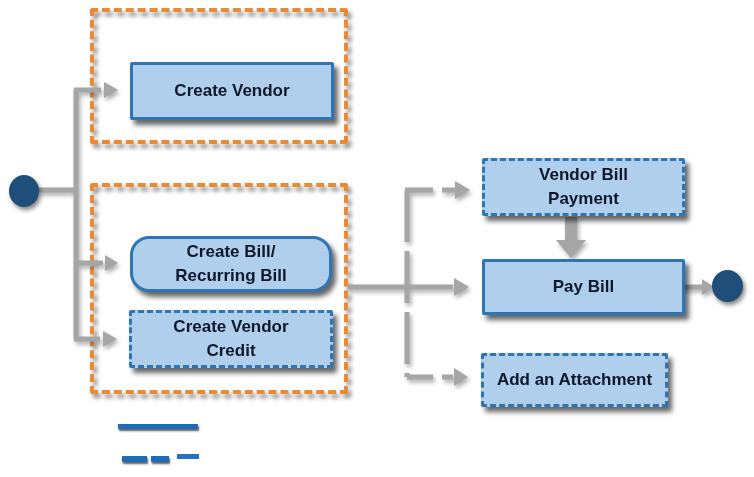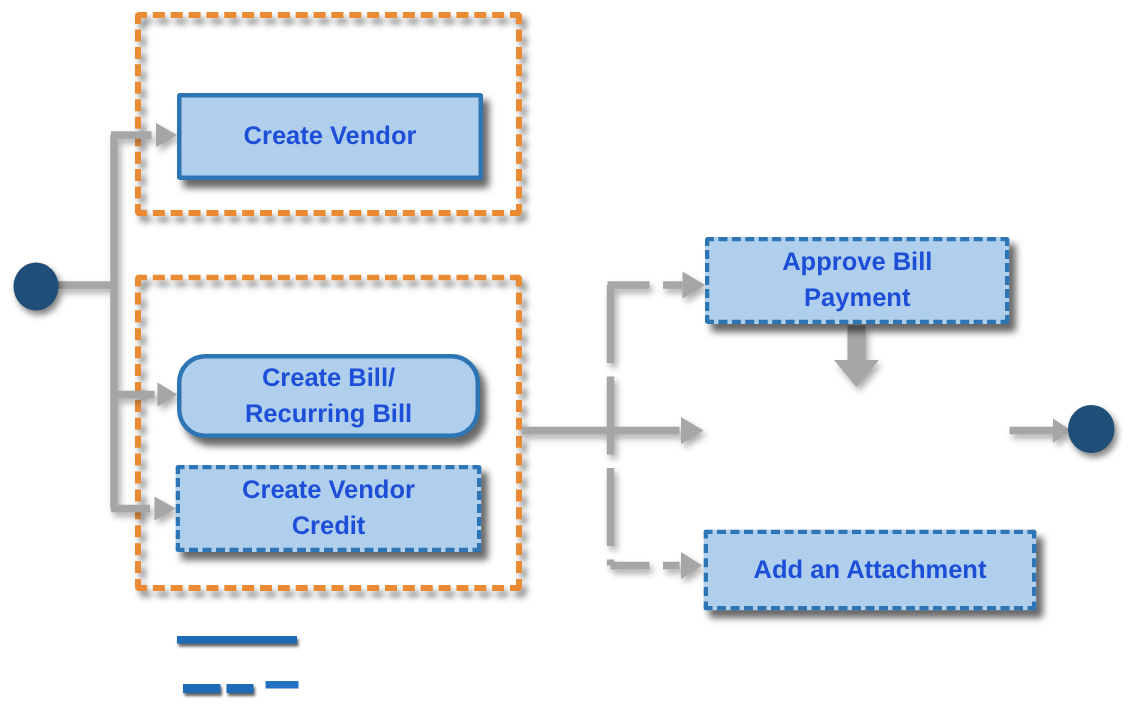--- a/index.html
+++ b/index.html
@@ -31,23 +31,24 @@
     border: 3px solid #2E75B6;
     border-radius: 2px;
     box-sizing: border-box;
     display: flex;
     align-items: center;
     justify-content: center;
     text-align: center;
     font-weight: 700;
     font-size: 17px;
     line-height: 24px;
-    color: #1d4ed8;
+    color: #0f172a;
     box-shadow: 4px 5px 5px rgba(10,10,10,0.62);
     z-index: 3;
+    margin-left: 12px;
   }
   .node.dashed { border-style: dashed; }
   .node span { white-space: pre-line; }
   .terminal {
     position: absolute;
     background: #1F4E79;
     border-radius: 50%;
     box-shadow: 2px 3px 4px rgba(10,10,10,0.5);
     z-index: 3;
   }
@@ -118,26 +119,29 @@
     <span>Create Bill/
 Recurring Bill</span>
   </div>
 
   <div class="node dashed" style="left:117px; top:310px; width:204px; height:58px;">
     <span>Create Vendor
 Credit</span>
   </div>
 
   <div class="node dashed" style="left:470px; top:158px; width:203px; height:58px;">
-    <span>Approve Bill
+    <span>Vendor Bill
 Payment</span>
   </div>
 
+  <div class="node" style="left:470px; top:259px; width:203px; height:56px;">
+    <span>Pay Bill</span>
+  </div>
 
-  <div class="node dashed" style="left:469px; top:353px; width:222px; height:54px;">
+  <div class="node dashed" style="left:469px; top:353px; width:187px; height:54px;">
     <span>Add an Attachment</span>
   </div>
 
   <div class="legend-solid"></div>
   <div class="legend-dash d1"></div>
   <div class="legend-dash d2"></div>
   <div class="legend-dash d3"></div>
 
 </div>
 

